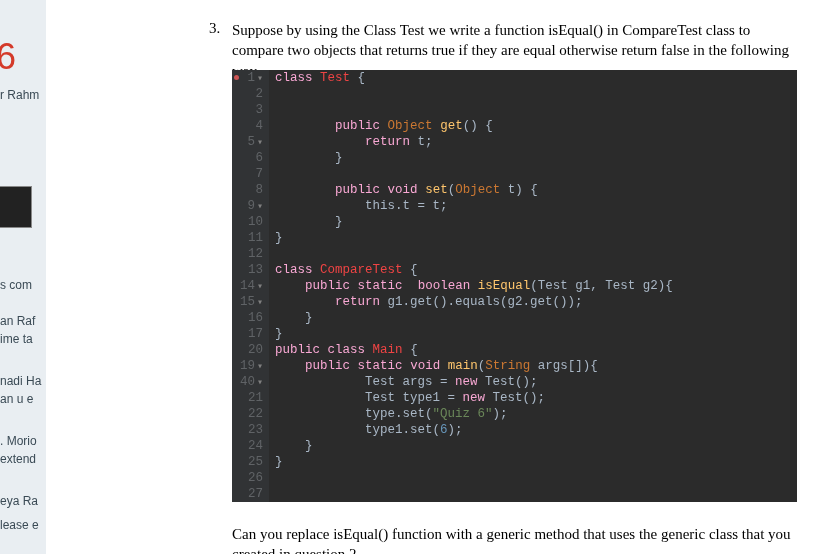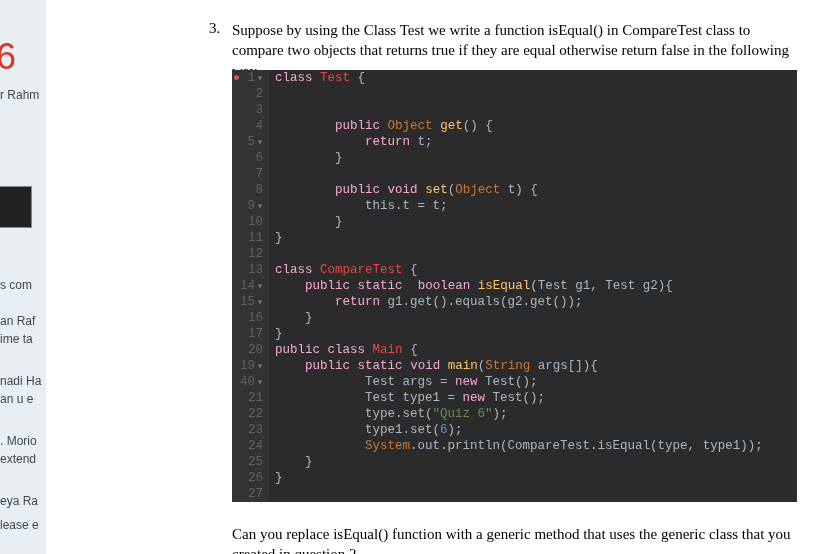--- a/index.html
+++ b/index.html
@@ -196,20 +196,19 @@
       <div class="cl">    <span class="kw">public</span> <span class="kw">static</span>  <span class="kw">boolean</span> <span class="mth">isEqual</span><span>(Test g1, Test g2){</span></div>
       <div class="cl">        <span class="kw">return</span><span> g1.get().equals(g2.get());</span></div>
       <div class="cl">    <span>}</span></div>
       <div class="cl"><span>}</span></div>
       <div class="cl"><span class="kw">public</span> <span class="kw">class</span> <span class="white">Main</span><span> {</span></div>
       <div class="cl">    <span class="kw">public</span> <span class="kw">static</span> <span class="kw">void</span> <span class="mth">main</span>(<span class="orange-type">String</span><span> args[]){</span></div>
       <div class="cl"><span>            Test args = </span><span class="kw">new</span><span> Test();</span></div>
       <div class="cl"><span>            Test type1 = </span><span class="kw">new</span><span> Test();</span></div>
       <div class="cl"><span>            type.set(</span><span class="str">"Quiz 6"</span><span>);</span></div>
       <div class="cl"><span>            type1.set(</span><span class="num">6</span><span>);</span></div>
-      <div class="cl">            <span class="orange-type">System</span><span>.out.println(CompareTest.isEqual(type, type1));</span></div>
       <div class="cl">    <span>}</span></div>
       <div class="cl"><span>}</span></div>
     </div>
   </div>
 
   <div class="below-text">Can you replace isEqual() function with a generic method that uses the generic class that you created in question 2</div>
 </div>
 
 </body></html>

